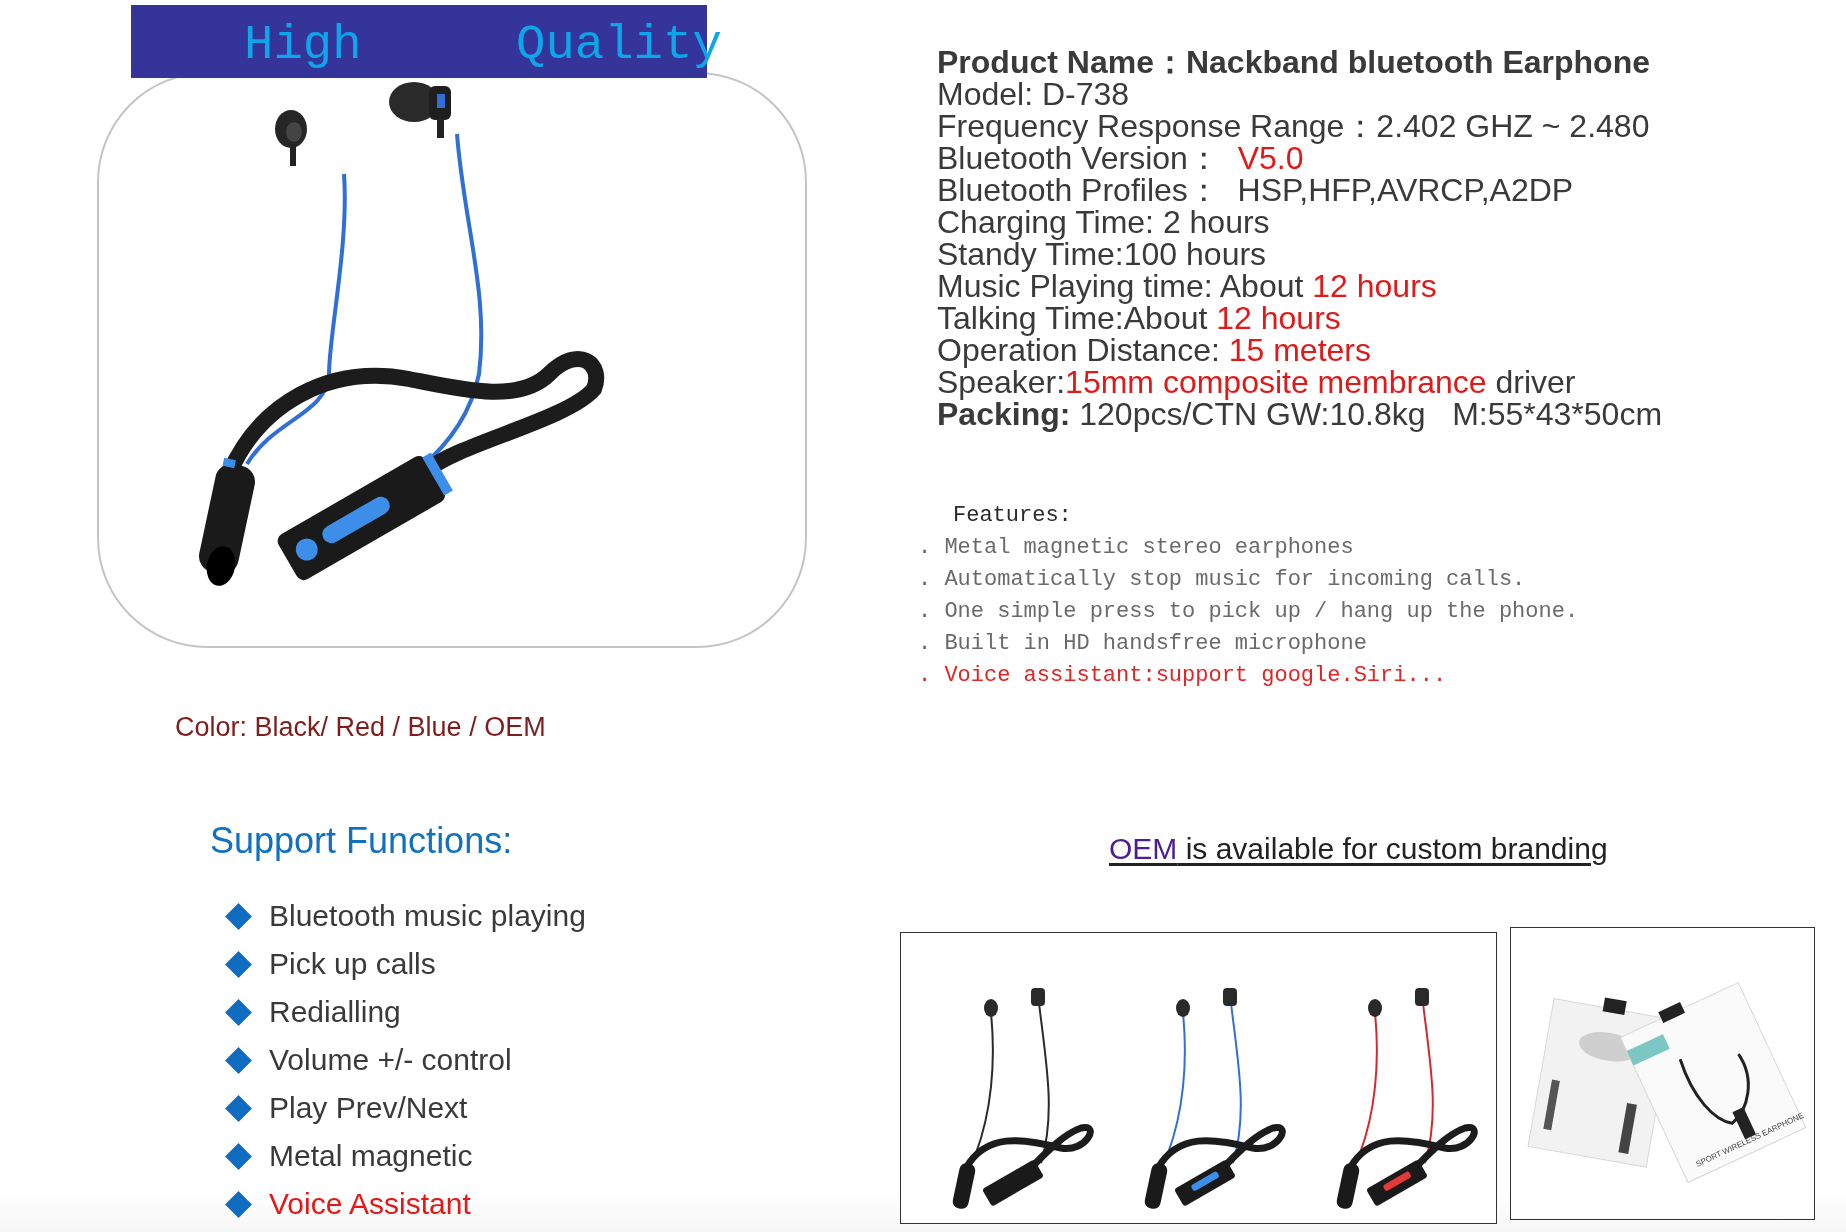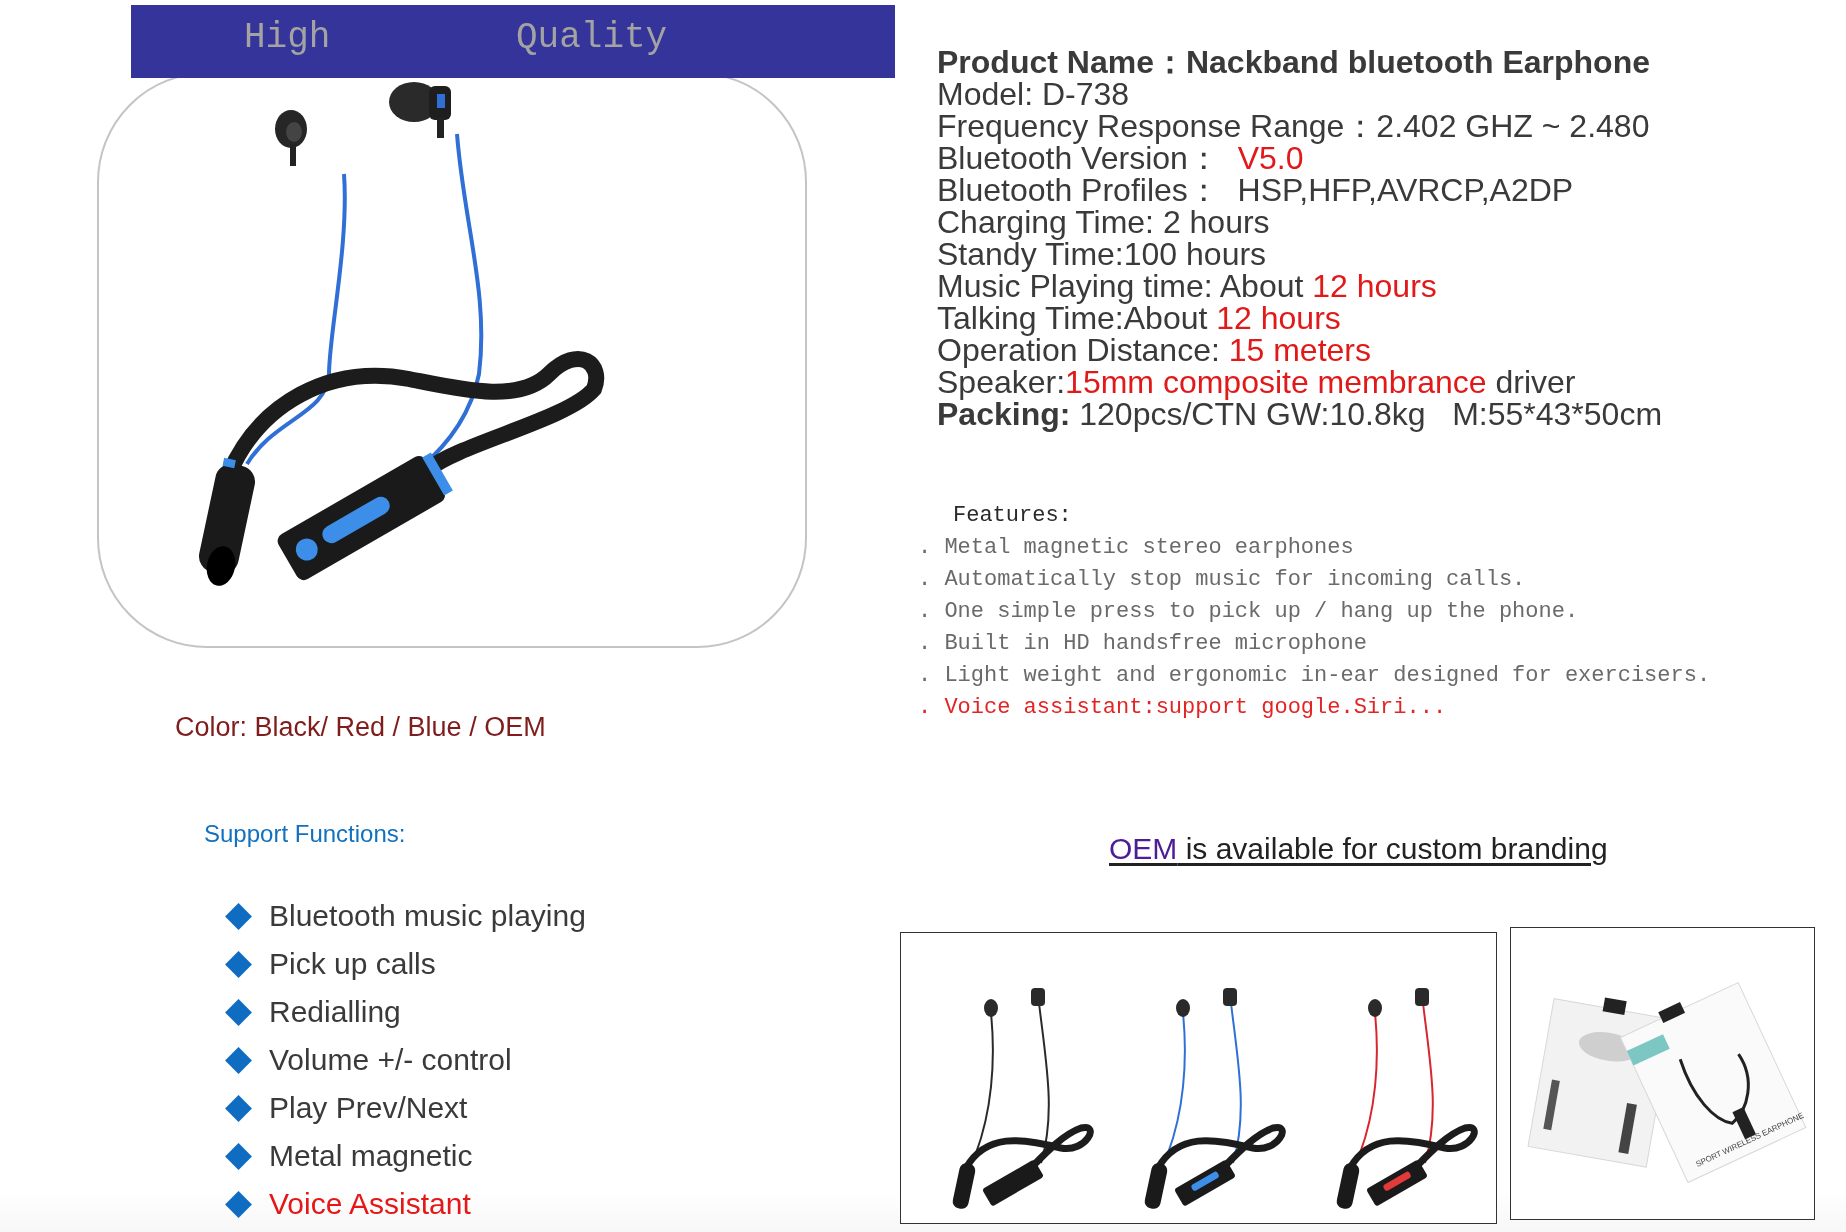--- a/index.html
+++ b/index.html
@@ -5,39 +5,39 @@
   html, body { margin: 0; padding: 0; }
   body {
     width: 1846px; height: 1232px; position: relative; overflow: hidden;
     background: linear-gradient(to bottom, #ffffff 0, #ffffff 1190px, #f7f7f7 1232px);
     font-family: "Liberation Sans", sans-serif; color: #3a3a3a;
   }
   .abs { position: absolute; }
 
   
   .banner {
-    left: 131px; top: 5px; width: 764px; height: 73px; background: #34349a;
-    color: #a3a3a3; font-family: "Liberation Mono", monospace; font-size: 36px;
+    left: 131px; top: 5px; width: 576px; height: 73px; background: #34349a;
+    color: #0ea5e9; font-family: "Liberation Mono", monospace; font-size: 49px;
     z-index: 2;
   }
   .banner span { position: absolute; top: 12px; }
   .banner .w1 { left: 113px; }
   .banner .w2 { left: 385px; }
 
   
   .frame {
     left: 97px; top: 72px; width: 706px; height: 572px;
     border: 2px solid #c4c4c4; border-radius: 110px; background: #fff;
     overflow: hidden;
   }
   .frame svg { position: absolute; left: 0; top: 0; }
 
   .color-line { left: 175px; top: 712px; font-size: 27px; color: #7f1d1d; }
 
-  .support-title { left: 204px; top: 820px; font-size: 24px; color: #1170bf; }
+  .support-title { left: 210px; top: 820px; font-size: 36px; color: #1170bf; }
   .support-list { left: 224px; top: 892px; margin: 0; padding: 0; list-style: none; }
   .support-list li {
     height: 48px; font-size: 30px; color: #3a3a3a; display: flex; align-items: center;
     white-space: nowrap;
   }
   .support-list li.red { color: #e51717; }
   .diamond {
     width: 19px; height: 19px; background: #0f6cc0; transform: rotate(45deg);
     margin-left: 5px; margin-right: 21px; flex: none;
   }
@@ -156,21 +156,20 @@
   <div><span>Speaker:</span><span class="red">15mm composite membrance</span><span> driver</span></div>
   <div><b>Packing:</b><span> 120pcs/CTN GW:10.8kg   M:55*43*50cm</span></div>
 </div>
 
 <div class="abs features">
   <div class="ft-title">Features:</div>
   <div>. Metal magnetic stereo earphones</div>
   <div>. Automatically stop music for incoming calls.</div>
   <div>. One simple press to pick up / hang up the phone.</div>
   <div>. Built in HD handsfree microphone</div>
-  <div>. Light weight and ergonomic in-ear designed for exercisers.</div>
   <div class="red">. Voice assistant:support google.Siri...</div>
 </div>
 
 <div class="abs oem-line"><span class="oem">OEM</span><span> is available for custom branding</span></div>
 
 <div class="abs thumbs">
   <svg width="595" height="290" viewBox="0 0 595 290">
 
     <g transform="translate(30,40)">
       <path d="M60 40 C 65 90, 60 140, 45 180" stroke="#2a2a2a" stroke-width="2" fill="none"></path>

